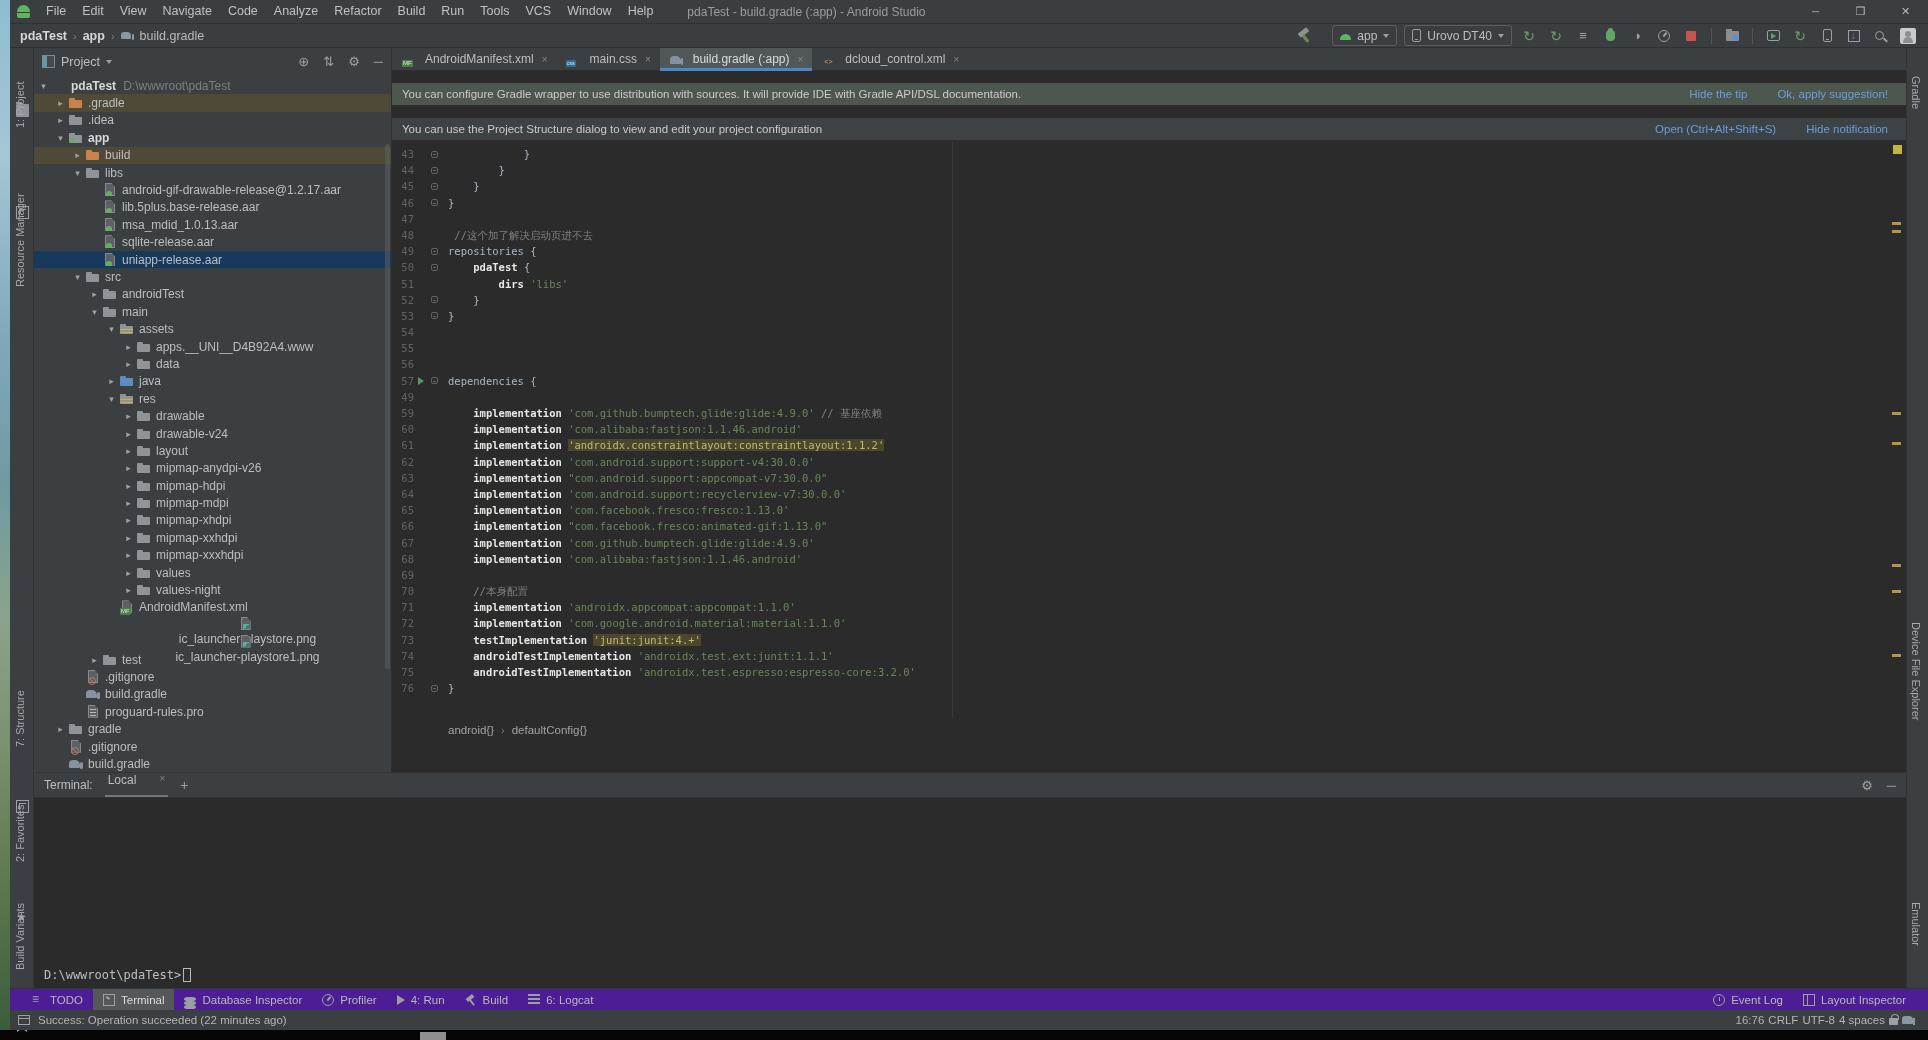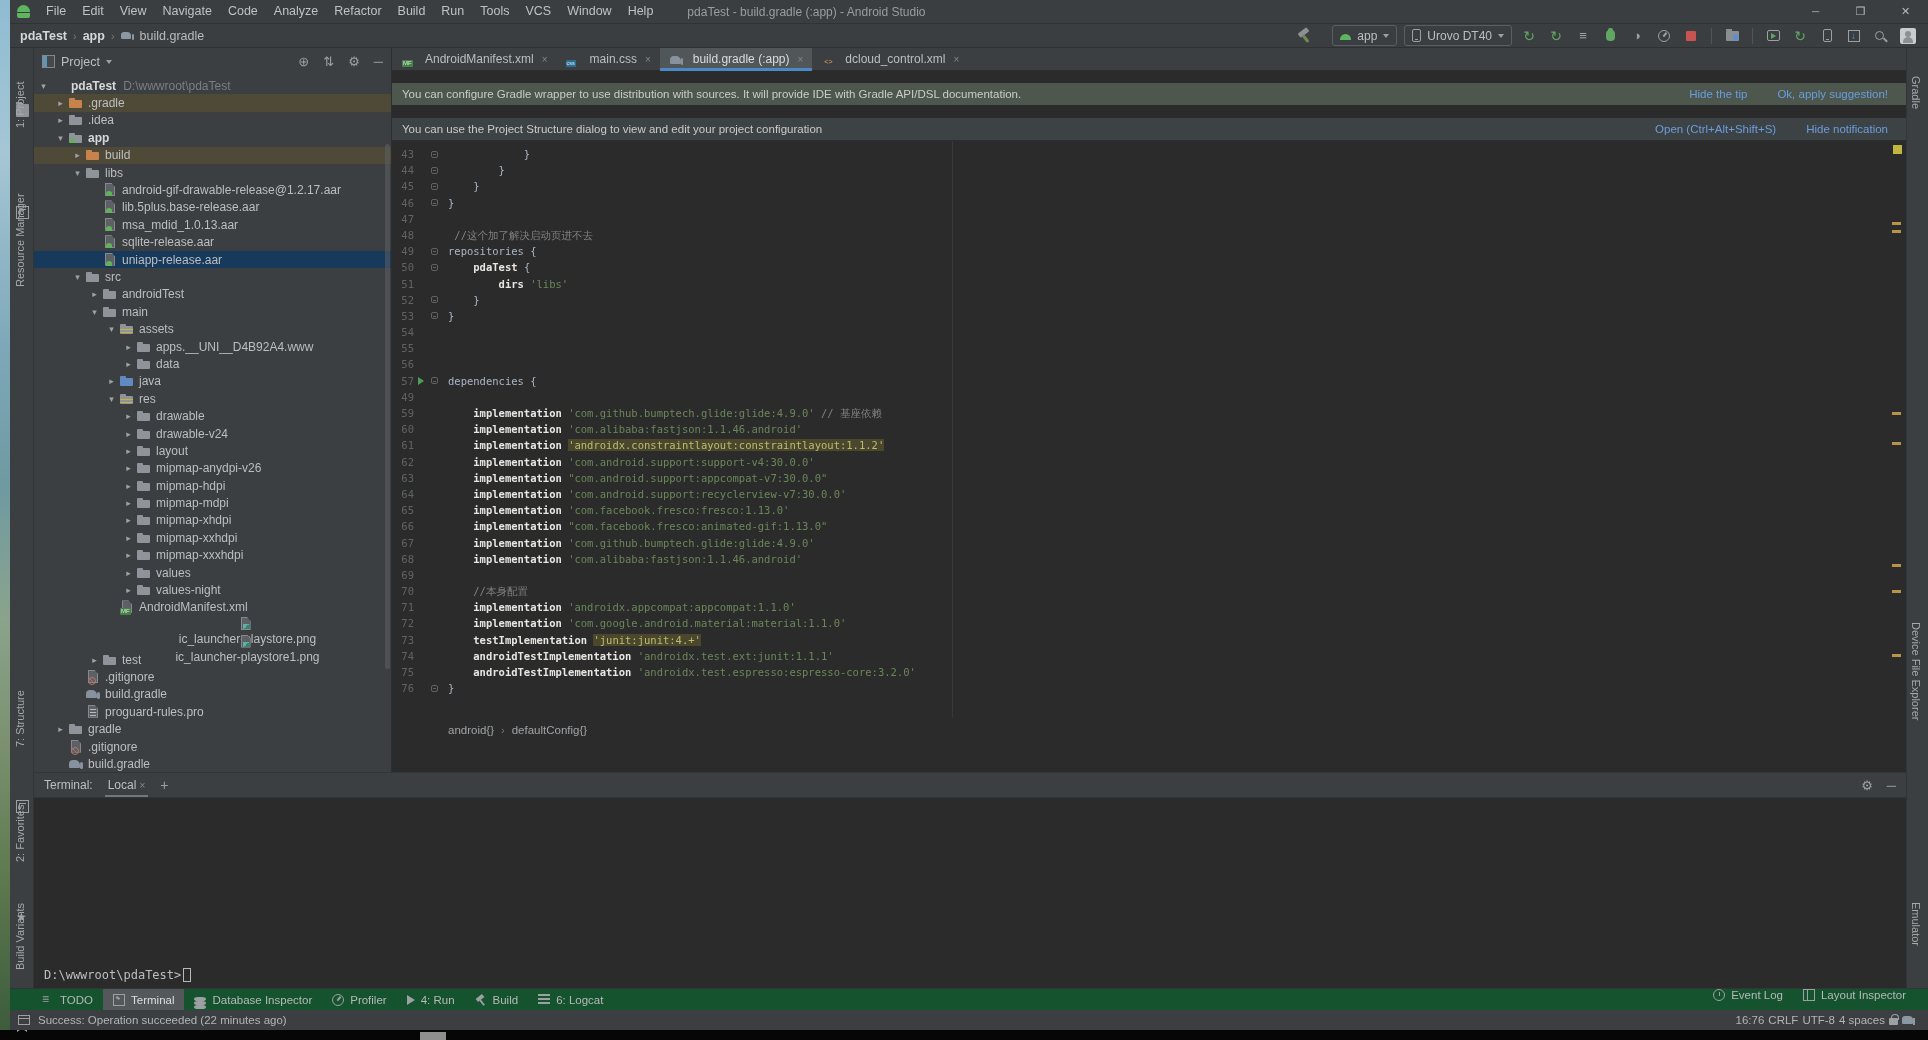--- a/index.html
+++ b/index.html
@@ -149,30 +149,30 @@
   .ct .p { color:#a9b7c6; }
   .ct .h { color:#bcbd70; background:#4a472c; }
   .file-status { position:absolute; right:4px; top:4px; width:9px; height:9px; background:#c3b63e; z-index:2; }
   .mark { position:absolute; right:5px; width:9px; height:3px; background:#b8934a; z-index:2; }
 
   .crumbbar { height:24px; display:flex; align-items:center; padding-left:56px; font-size:11.5px; color:#a0a3a6; gap:7px; margin-top:auto; flex:none; margin-bottom:30px; }
 
   
   .terminal { position:absolute; left:34px; top:772px; width:1872px; height:216px; background:#2b2b2b; border-top:1px solid #323537; display:flex; flex-direction:column; }
   .term-tabs { height:25px; background:#3c3f41; display:flex; align-items:center; padding:0 10px; gap:12px; font-size:12px; color:#bcbec0; border-bottom:1px solid #323537; flex:none; }
-  .term-tab { position:relative; display:flex; gap:3px; align-items:center; padding:0 3px; height:100%; }
+  .term-tab { position:relative; display:flex; gap:23px; align-items:flex-start; padding:0 3px; height:100%; }
   .term-tab.active::after { content:''; position:absolute; left:0; right:0; bottom:0; height:2px; background:#747779; }
   .term-plus { color:#9da0a2; font-size:14px; }
   .term-right { margin-left:auto; display:flex; gap:14px; color:#9da0a2; font-size:13px; align-items:center; }
   .term-body { flex:1; position:relative; font-family:"DejaVu Sans Mono",monospace; font-size:12px; color:#bcbec0; }
   .prompt-line { position:absolute; left:10px; bottom:6px; display:flex; align-items:center; }
   .cursor-box { display:inline-block; width:8px; height:14px; border:1px solid #b6b8ba; margin-left:2px; }
 
   
-  .bottombar { position:absolute; left:10px; top:988px; width:1918px; height:22px; background:#14532d; border-top:1px solid #323537; display:flex; align-items:flex-start; font-size:11.5px; color:#b6b8ba; padding-left:22px; z-index:6; }
+  .bottombar { position:absolute; left:10px; top:988px; width:1918px; height:22px; background:#4c1d95; border-top:1px solid #323537; display:flex; align-items:center; font-size:11.5px; color:#b6b8ba; padding-left:12px; z-index:6; }
   .bb-item { display:flex; align-items:center; gap:6px; padding:0 10px; height:100%; cursor:default; }
   .bb-item.active { background:#54585a; color:#dcdee0; }
   .bb-right { margin-left:auto; display:flex; margin-right:12px; }
   .bbic { width:12px; height:12px; position:relative; flex:none; }
   .bi-checklist::before { content:'≡'; color:#9da0a2; font-size:12px; position:absolute; top:-2px; }
   .bi-terminal { border:1px solid #9da0a2; } .bi-terminal::before { content:''; position:absolute; left:2px; top:2px; width:4px; height:1.5px; background:#9da0a2; transform:rotate(35deg); }
   .bi-database { background:#9da0a2; border-radius:5px/2.5px; height:4px; top:1px; box-shadow:0 4px 0 #9da0a2, 0 8px 0 #9da0a2; margin-top:-3px; }
   .bi-profiler { border:1.5px solid #9da0a2; border-radius:50%; } .bi-profiler::after { content:''; position:absolute; left:4.5px; top:1px; width:1.5px; height:5px; background:#9da0a2; transform:rotate(40deg); }
   .bi-run { width:0; height:0; border-top:5px solid transparent; border-bottom:5px solid transparent; border-left:8px solid #9da0a2; }
   .bi-hammer::before { content:''; position:absolute; left:1px; top:2px; width:8px; height:4px; background:#9da0a2; transform:rotate(-38deg); }

